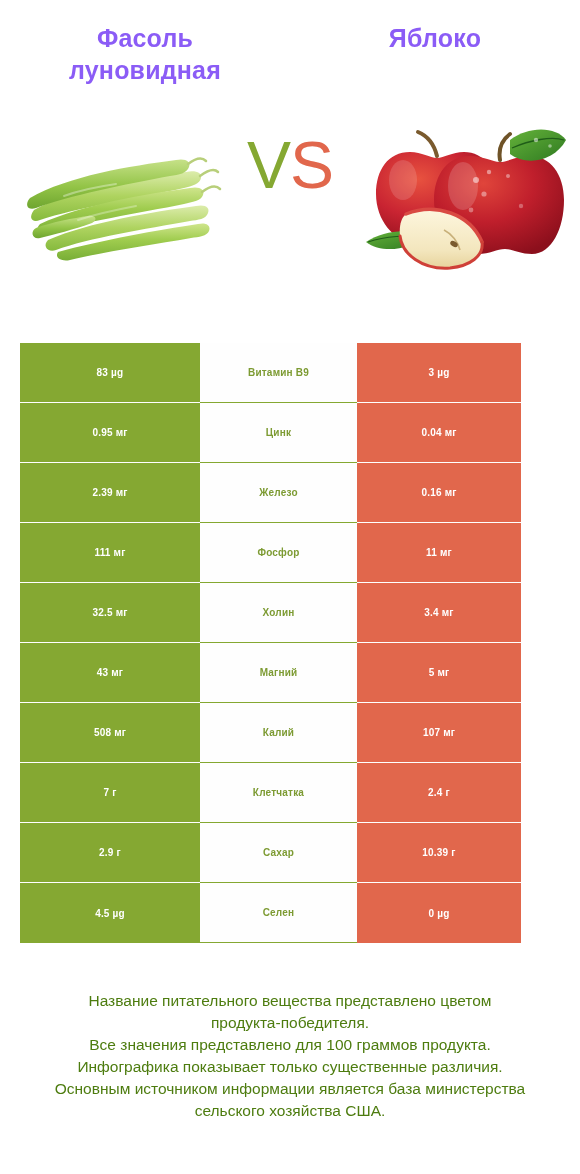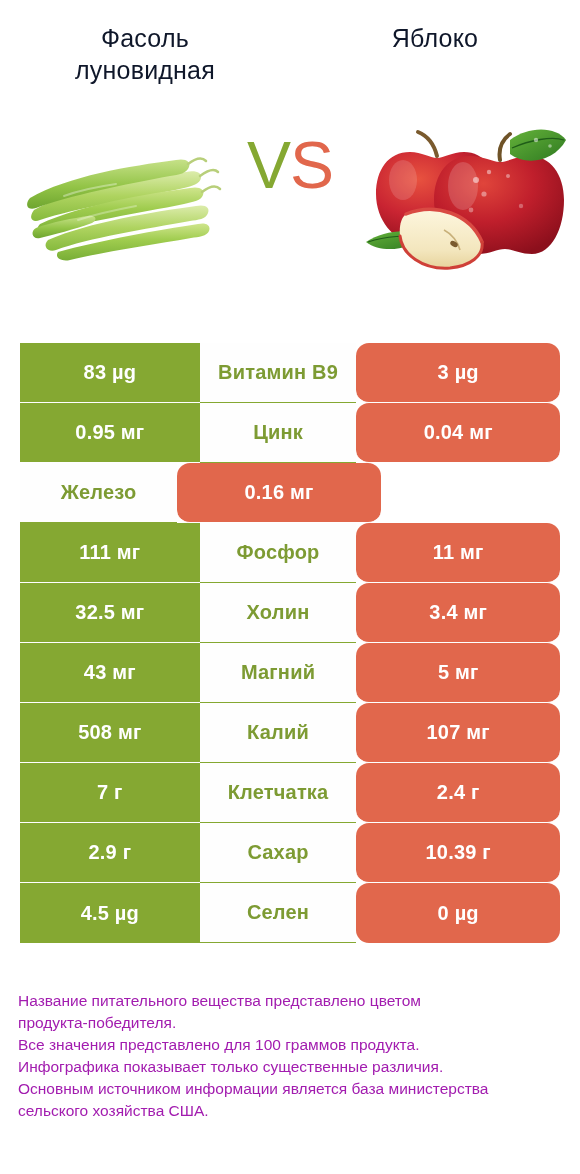--- a/index.html
+++ b/index.html
@@ -18,23 +18,23 @@
   
   .header {
     display: flex;
     width: 580px;
     padding-top: 22px;
     box-sizing: border-box;
   }
   .header-col {
     flex: 1 1 50%;
     text-align: center;
-    color: #0f172a;
+    color: #8b5cf6;
     font-size: 25px;
-    font-weight: 400;
+    font-weight: 700;
     line-height: 1.28;
     letter-spacing: 0.2px;
     padding: 0 18px;
     box-sizing: border-box;
   }
   .header-col .ttl-line { display: block; }
 
   
   .hero {
     position: relative;
@@ -81,55 +81,54 @@
     display: flex;
     height: 60px;
     width: 100%;
     box-sizing: border-box;
   }
   .cell {
     display: flex;
     align-items: center;
     justify-content: center;
     box-sizing: border-box;
-    font-size: 20px;
+    font-size: 10px;
     font-weight: 700;
     letter-spacing: 0.2px;
     text-align: right;
   }
   .cell-left {
     width: 180px;
     background: #85a832;
     color: #ffffff;
     border-bottom: 1.5px solid #ffffff;
   }
   .cell-mid {
     width: 157px;
     background: #fefefe;
     color: #7d9b33;
     border-bottom: 1.2px solid #85a832;
   }
   .cell-right {
-    width: 204px;
+    width: 164px;
     background: #e1674c;
     color: #ffffff;
     border-bottom: 1.5px solid #ffffff;
-    border-radius: 13px;
   }
   .row:last-child .cell-left,
   .row:last-child .cell-right { border-bottom: none; }
 
   
   .footer {
     position: absolute;
     left: 0;
     top: 990px;
     width: 580px;
-    text-align: left;
-    color: #a21caf;
+    text-align: center;
+    color: #4d7c0f;
     font-size: 15.5px;
     line-height: 1.42;
     padding: 0 18px;
     box-sizing: border-box;
   }
   .footer .fline { display: block; white-space: nowrap; }
 </style>
 </head>
 <body>
 
@@ -250,20 +249,21 @@
     <div class="cell cell-right">3 µg</div>
   </div>
 
   <div class="row">
     <div class="cell cell-left">0.95 мг</div>
     <div class="cell cell-mid">Цинк</div>
     <div class="cell cell-right">0.04 мг</div>
   </div>
 
   <div class="row">
+    <div class="cell cell-left">2.39 мг</div>
     <div class="cell cell-mid">Железо</div>
     <div class="cell cell-right">0.16 мг</div>
   </div>
 
   <div class="row">
     <div class="cell cell-left">111 мг</div>
     <div class="cell cell-mid">Фосфор</div>
     <div class="cell cell-right">11 мг</div>
   </div>
 

